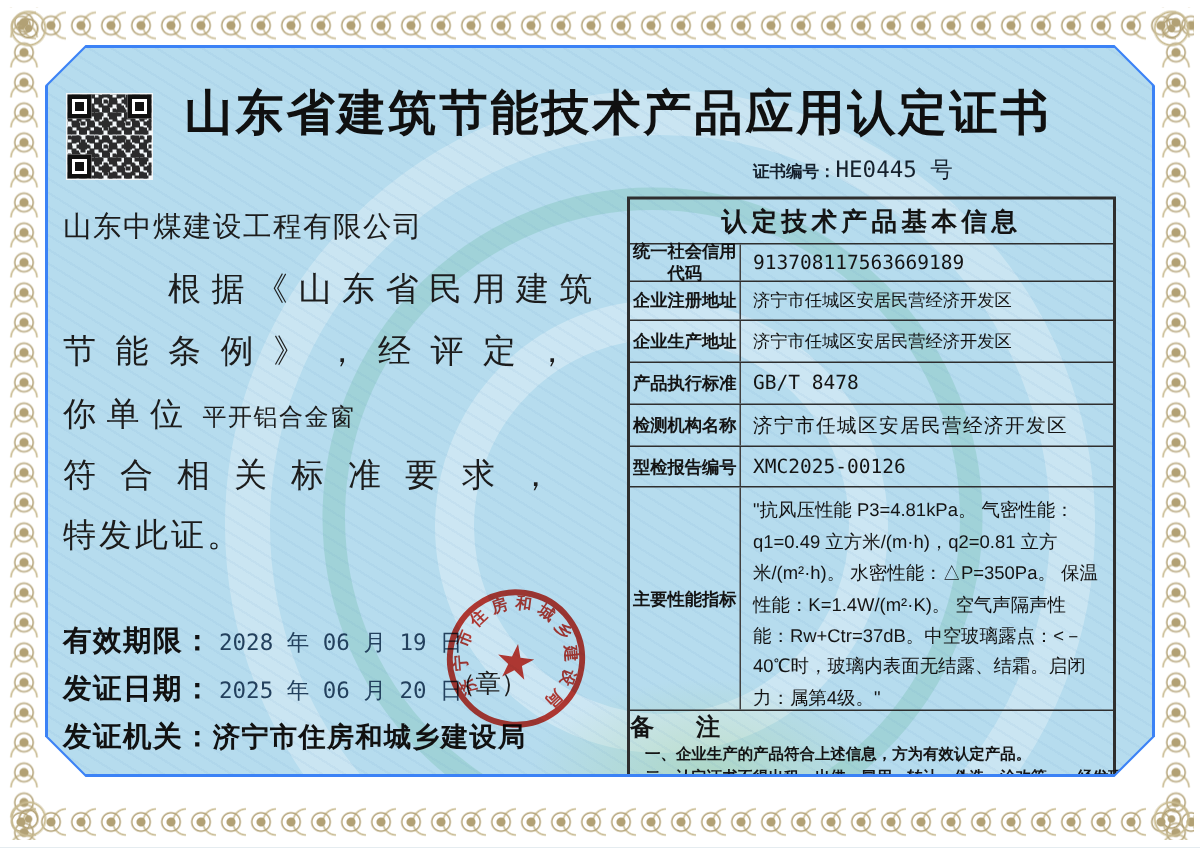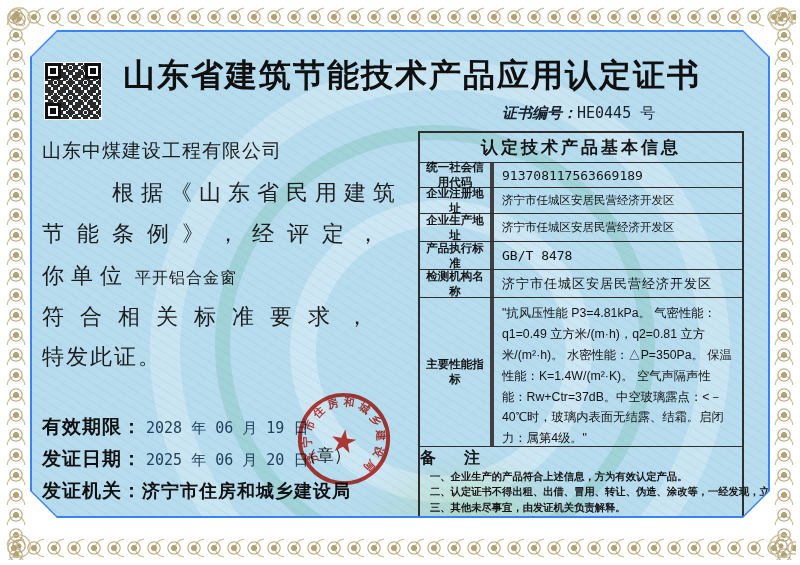--- a/index.html
+++ b/index.html
@@ -49,21 +49,21 @@
                      repeating-conic-gradient(#161616 0 25%,transparent 0 50%);
     background-size:6px 6px,10px 10px;background-position:0 0,3px 2px;opacity:.9;}
   .qr i{position:absolute;width:16px;height:16px;border:3px solid #101010;background:#fff;box-sizing:border-box;}
   .qr i::before{content:"";position:absolute;inset:2px;background:#101010;}
   .qr .tl{left:1px;top:1px}.qr .tr{right:1px;top:1px}.qr .bl{left:1px;bottom:1px}
   
   .title{position:absolute;left:70px;top:22px;width:620px;text-align:center;z-index:3;
     font-weight:900;font-size:32px;letter-spacing:2px;color:#101010;
     font-family:"Liberation Sans",sans-serif;white-space:nowrap;}
   .certno{position:absolute;left:470px;top:72px;width:240px;z-index:3;white-space:nowrap;}
-  .certno .lab{font-family:"Liberation Serif",serif;font-style:italic;font-weight:700;font-size:15px;color:#15202c;}
+  .certno .lab{font-family:"Liberation Serif",serif;font-weight:700;font-size:11px;color:#15202c;}
   .certno .val{font-family:"DejaVu Sans Mono",monospace;font-size:15px;color:#15202c;}
   .song{font-family:"Liberation Serif",serif;color:#1c1c1c;}
   .company{position:absolute;left:10px;top:106px;font-size:19px;letter-spacing:1px;z-index:3;}
   .pline{position:absolute;z-index:3;font-size:22px;white-space:nowrap;text-align:right;}
   .l2{left:80px;top:146px;letter-spacing:7px;}
   .l3{left:10px;top:187px;letter-spacing:13px;}
   .l4{left:10px;top:229px;letter-spacing:7px;}
   .l4 .product{font-size:16px;letter-spacing:1px;margin-left:6px;}
   .l5{left:10px;top:270px;letter-spacing:16px;}
   .l6{left:10px;top:310px;letter-spacing:2px;}
@@ -77,21 +77,21 @@
   
   .seal{position:absolute;left:263px;top:358px;width:98px;height:98px;z-index:5;opacity:.9;
     transform:rotate(8deg);mix-blend-mode:multiply;}
   .seal text{font-family:"Liberation Sans",sans-serif;font-weight:700;font-size:11px;fill:#d5281e;}
   
   .tbl{position:absolute;left:386px;top:99px;width:326px;height:393px;z-index:3;
     border:2px solid #2e2e2e;box-sizing:border-box;display:flex;flex-direction:column;color:#141414;}
   .thead{height:29px;line-height:29px;text-align:center;font-weight:900;font-size:17px;
     letter-spacing:3px;border-bottom:1px solid #2e2e2e;flex:0 0 auto;}
   .trow{display:flex;border-bottom:1px solid #2e2e2e;flex:0 0 auto;}
-  .tlabel{flex:0 0 74px;border-right:4px solid #404040;display:flex;align-items:center;
+  .tlabel{flex:0 0 74px;border-right:1px solid #404040;display:flex;align-items:center;
     justify-content:center;text-align:center;font-weight:700;font-size:11.5px;padding:1px 2px;box-sizing:border-box;}
   .tval{flex:1;display:flex;align-items:center;padding:2px 4px 2px 8px;font-size:12px;box-sizing:border-box;}
   .mono{font-family:"DejaVu Sans Mono",monospace;font-size:13px;}
   .r1{height:24px}.r2{height:25px}.r3{height:27px}.r4{height:27px}.r5{height:27px}.r6{height:26px}
   .r7{height:148px}
   .r7 .tval{align-items:flex-start;padding:5px 8px;font-size:12.3px;line-height:1.7;}
   .remark{flex:1;display:flex;flex-direction:column;}
   .rtitle{text-align:left;font-weight:900;font-size:16px;margin-top:1px;}
   .rline{font-size:10.3px;font-weight:700;padding-left:10px;line-height:1.5;white-space:nowrap;}
 </style>
@@ -183,20 +183,24 @@
           <div class="tval" style="font-size:11.5px">济宁市任城区安居民营经济开发区</div>
         </div>
         <div class="trow r4">
           <div class="tlabel">产品执行标准</div>
           <div class="tval mono">GB/T 8478</div>
         </div>
         <div class="trow r5">
           <div class="tlabel">检测机构名称</div>
           <div class="tval" style="font-size:13px;letter-spacing:1px">济宁市任城区安居民营经济开发区</div>
         </div>
+        <div class="trow r6">
+          <div class="tlabel">型检报告编号</div>
+          <div class="tval mono">XMC2025-00126</div>
+        </div>
         <div class="trow r7">
           <div class="tlabel">主要性能指标</div>
           <div class="tval">"抗风压性能 P3=4.81kPa。 气密性能：q1=0.49 立方米/(m·h)，q2=0.81 立方米/(m²·h)。 水密性能：△P=350Pa。 保温性能：K=1.4W/(m²·K)。 空气声隔声性能：Rw+Ctr=37dB。中空玻璃露点：&lt;－40℃时，玻璃内表面无结露、结霜。启闭力：属第4级。"</div>
         </div>
 
         <div class="remark">
           <div class="rtitle" style="letter-spacing:6px">备　注</div>
           <div class="rline">一、企业生产的产品符合上述信息，方为有效认定产品。</div>
           <div class="rline">二、认定证书不得出租、出借、冒用、转让、伪造、涂改等，一经发现，立即撤销并通报。</div>
           <div class="rline">三、其他未尽事宜，由发证机关负责解释。</div>

